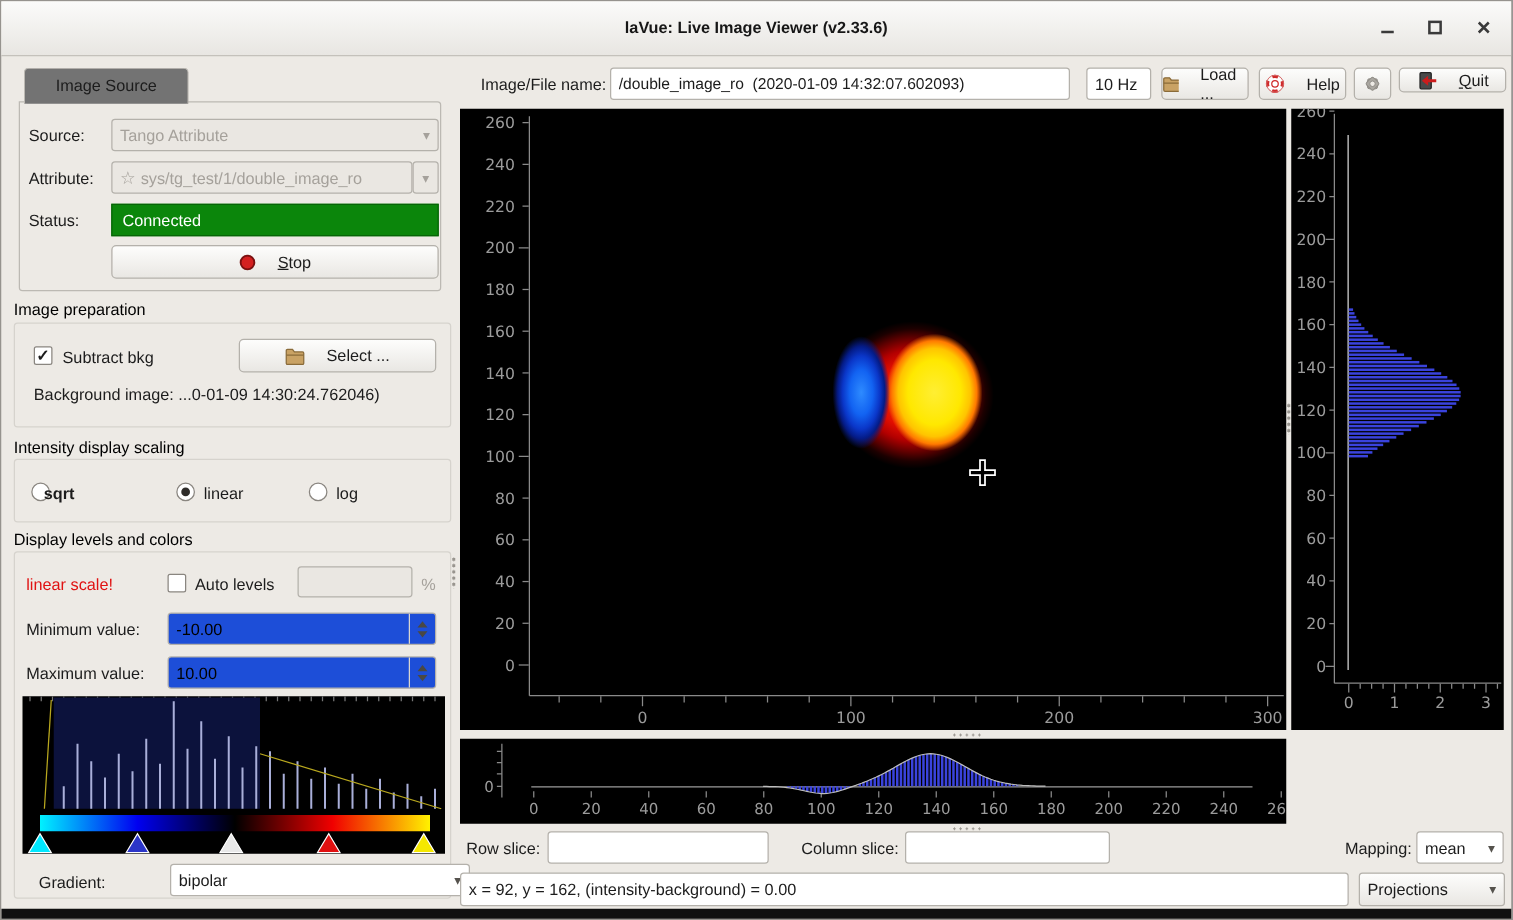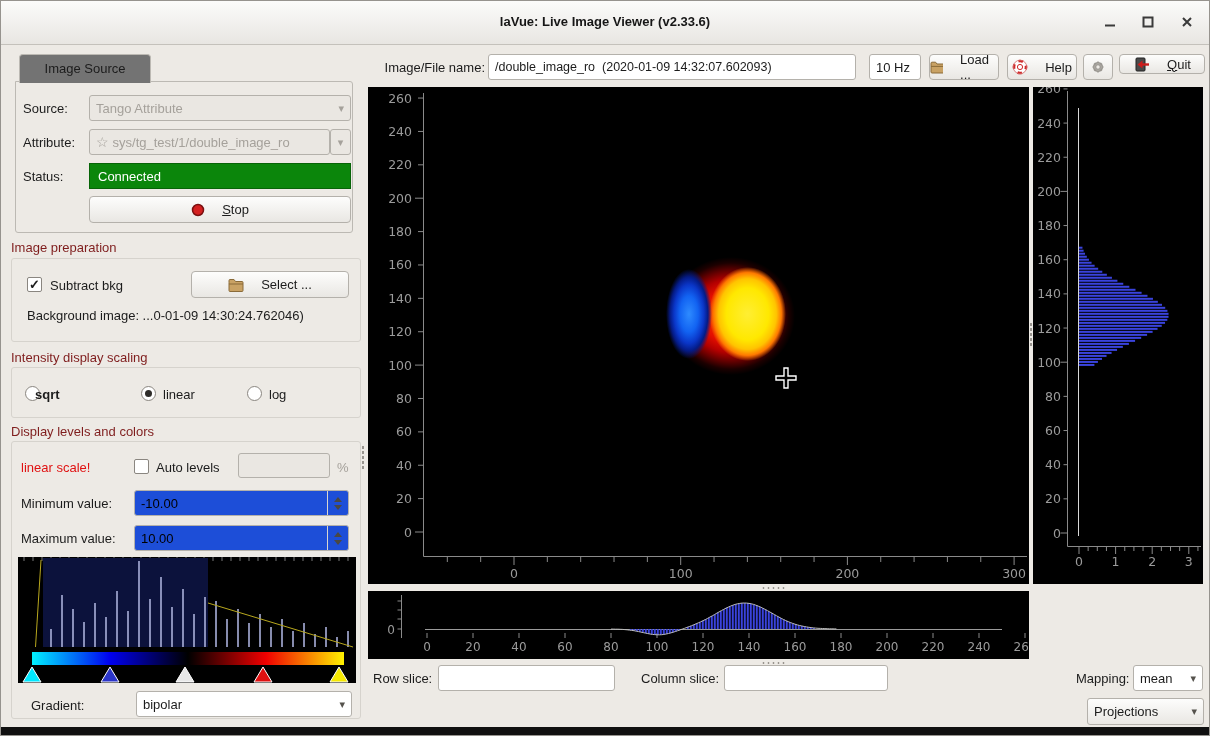--- a/index.html
+++ b/index.html
@@ -20,21 +20,21 @@
   .input:disabled{background:#eae7e2;color:#a5a19b;}
   .combo{background:#fff;border:1px solid #b4b1ab;border-radius:3px;box-sizing:border-box;
          display:flex;align-items:center;padding:0 6px;}
   .combo .arrow{margin-left:auto;color:#55524d;font-size:11px;}
   .combo.disabled{background:#eae7e2;color:#a5a19b;}
   .combo.buttonish{background:linear-gradient(#fdfdfc,#e9e7e3);}
   .frame{border:1px solid #d6d3cd;border-radius:3px;box-sizing:border-box;}
   .pane{border:1px solid #bcb9b3;border-radius:0 3px 3px 3px;box-sizing:border-box;}
   .tab{border:1px solid #bcb9b3;border-bottom:none;border-radius:4px 4px 0 0;background:#737373;
        text-align:center;line-height:27px;z-index:2;}
-  .sectitle{font-size:13px;color:#7f1d1d;}
+  .sectitle{font-size:13px;color:#000000;}
   .cb{width:15px;height:15px;background:#fff;border:1px solid #8a8680;border-radius:2px;box-sizing:border-box;
       display:flex;align-items:center;justify-content:center;font-size:13px;font-weight:bold;line-height:1;}
   .radio{width:15px;height:15px;background:#fff;border:1px solid #8a8680;border-radius:50%;box-sizing:border-box;
          display:flex;align-items:center;justify-content:center;}
   .radio .dot{width:7px;height:7px;border-radius:50%;background:#2e2c29;}
   .spin{background:#1d4ed8;border:1px solid #b4b1ab;border-radius:3px;box-sizing:border-box;display:flex;}
   .spin input{border:none;background:transparent;flex:1;padding:0 6px;font:13px "Liberation Sans",sans-serif;outline:none;}
   .spinbtns{width:20px;border-left:1px solid #d8d5d0;display:flex;flex-direction:column;align-items:center;justify-content:center;gap:3px;}
   .tri-up{width:0;height:0;border-left:4px solid transparent;border-right:4px solid transparent;border-bottom:5px solid #4a4843;}
   .tri-down{width:0;height:0;border-left:4px solid transparent;border-right:4px solid transparent;border-top:5px solid #4a4843;}
@@ -238,21 +238,21 @@
         <rect x="14" y="95" width="312" height="13" fill="url(#bip)"></rect>
         <path d="M5,125 L23,125 L14,110 Z" fill="#00e8ff" stroke="#fff" stroke-width="1"></path>
         <path d="M83,125 L101,125 L92,110 Z" fill="#2b35c8" stroke="#fff" stroke-width="1"></path>
         <path d="M158,125 L176,125 L167,110 Z" fill="#e8e8e8" stroke="#fff" stroke-width="1"></path>
         <path d="M236,125 L254,125 L245,110 Z" fill="#e01010" stroke="#fff" stroke-width="1"></path>
         <path d="M312,125 L330,125 L321,110 Z" fill="#f5e800" stroke="#fff" stroke-width="1"></path>
       </svg>
   </div>
 
   <div class="abs lbl" style="left:30px;top:697px;">Gradient:</div>
-  <div class="abs combo" style="left:135px;top:690px;width:216px;height:26px;gap:36px;">
+  <div class="abs combo" style="left:135px;top:690px;width:240px;height:26px;gap:36px;">
     <span>bipolar</span>
     <span class="arrow">▾</span>
   </div>
 
   <div class="abs dots-v" style="left:360px;top:444px;"></div>
 
   <div class="abs lbl" style="left:372px;top:59px;width:112px;text-align:right;">Image/File name:</div>
   <input class="abs input" style="left: 487px; top: 53px; width: 368px; height: 26px; font-size: 12.5px;" value="/double_image_ro  (2020-01-09 14:32:07.602093)">
   <div class="abs input" style="left:868px;top:53px;width:52px;height:26px;display:flex;align-items:center;">
     <span>10 Hz</span>
@@ -557,19 +557,22 @@
   <div class="abs lbl" style="left:372px;top:670px;">Row slice:</div>
   <input class="abs input" style="left: 437px; top: 664px; width: 177px; height: 26px;" value="">
   <div class="abs lbl" style="left:640px;top:670px;">Column slice:</div>
   <input class="abs input" style="left: 723px; top: 664px; width: 164px; height: 26px;" value="">
   <div class="abs lbl" style="left:1075px;top:670px;">Mapping:</div>
   <div class="abs combo" style="left:1132px;top:664px;width:70px;height:26px;">
     <span>mean</span>
     <span class="arrow">▾</span>
   </div>
 
+  <div class="abs input" style="left:367px;top:697px;width:711px;height:27px;display:flex;align-items:center;">
+    <span>x = 92, y = 162, (intensity-background) = 0.00</span>
+  </div>
   <div class="abs combo buttonish" style="left:1086px;top:697px;width:117px;height:27px;">
     <span>Projections</span>
     <span class="arrow">▾</span>
   </div>
 
   <div class="abs bottomstrip"></div>
 </div>
 
 </body></html>

